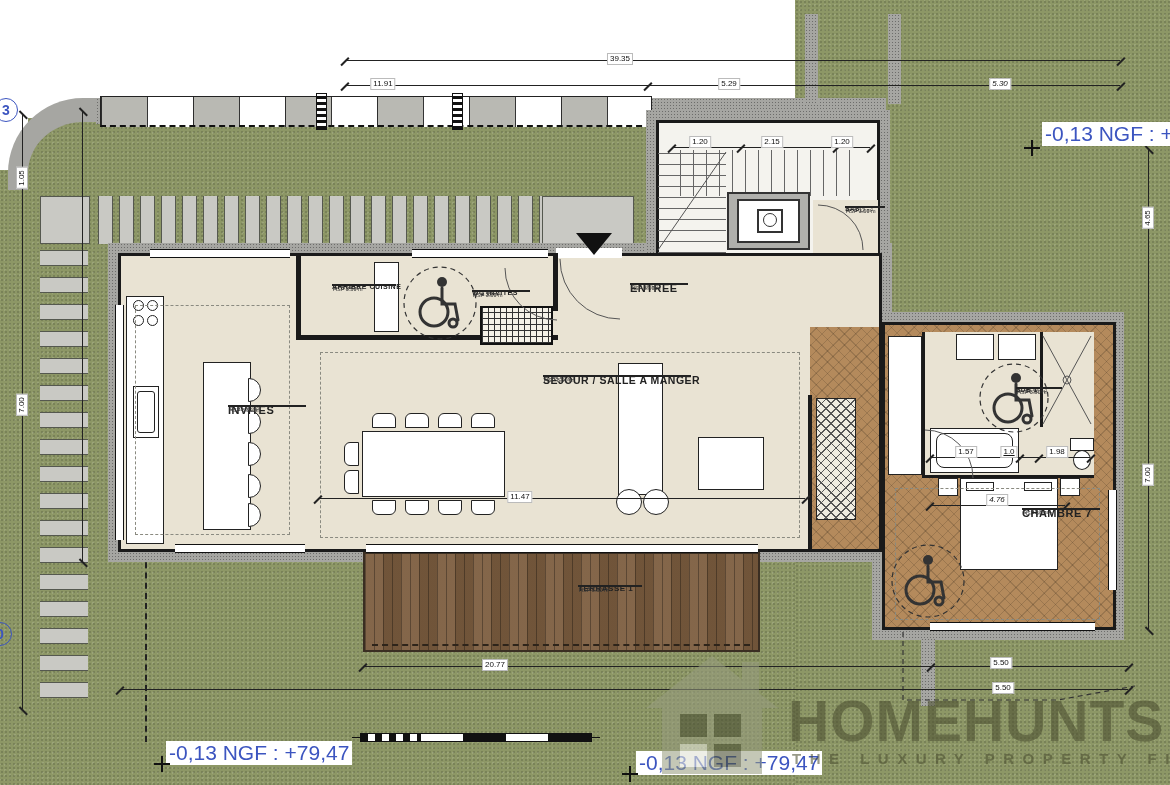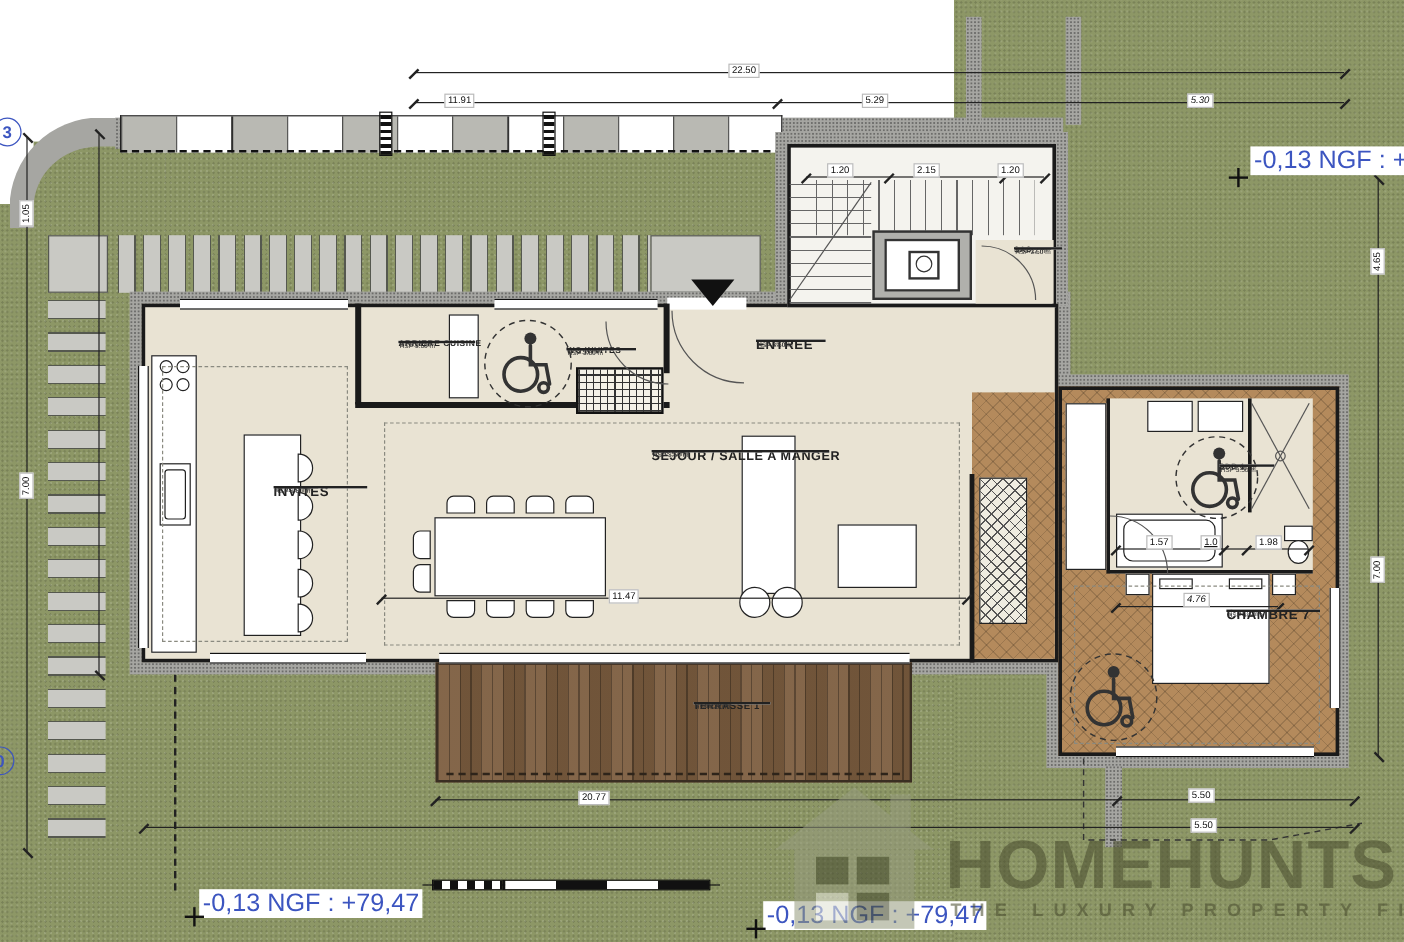--- a/index.html
+++ b/index.html
@@ -271,21 +271,21 @@
     <span class="rbox" style="width:64px;">
       <span class="rrow">S : 65.26 m²</span>
       <span class="rrow b">HSP 3.50 m</span>
     </span>
   </div>
 
   <div class="dimh" style="left:345px;top:60px;width:775px;"></div>
   <div class="dimh" style="left:345px;top:85px;width:775px;">
       <i style="left:302px;"></i>
     </div>
-  <span class="dlbl" style="left:620px;top:59px;">22.50</span>
+  <span class="dlbl" style="left:620px;top:59px;">39.35</span>
   <span class="dlbl" style="left:383px;top:84px;">11.91</span>
   <span class="dlbl" style="left:729px;top:84px;">5.29</span>
   <span class="dlbl" style="left:1000px;top:84px;font-style:italic;">5.30</span>
 
   <div class="dimh" style="left:672px;top:147px;width:198px;">
       <i style="left:68px;"></i>
       <i style="left:164px;"></i>
     </div>
   <span class="dlbl" style="left:700px;top:142px;">1.20</span>
   <span class="dlbl" style="left:772px;top:142px;">2.15</span>

